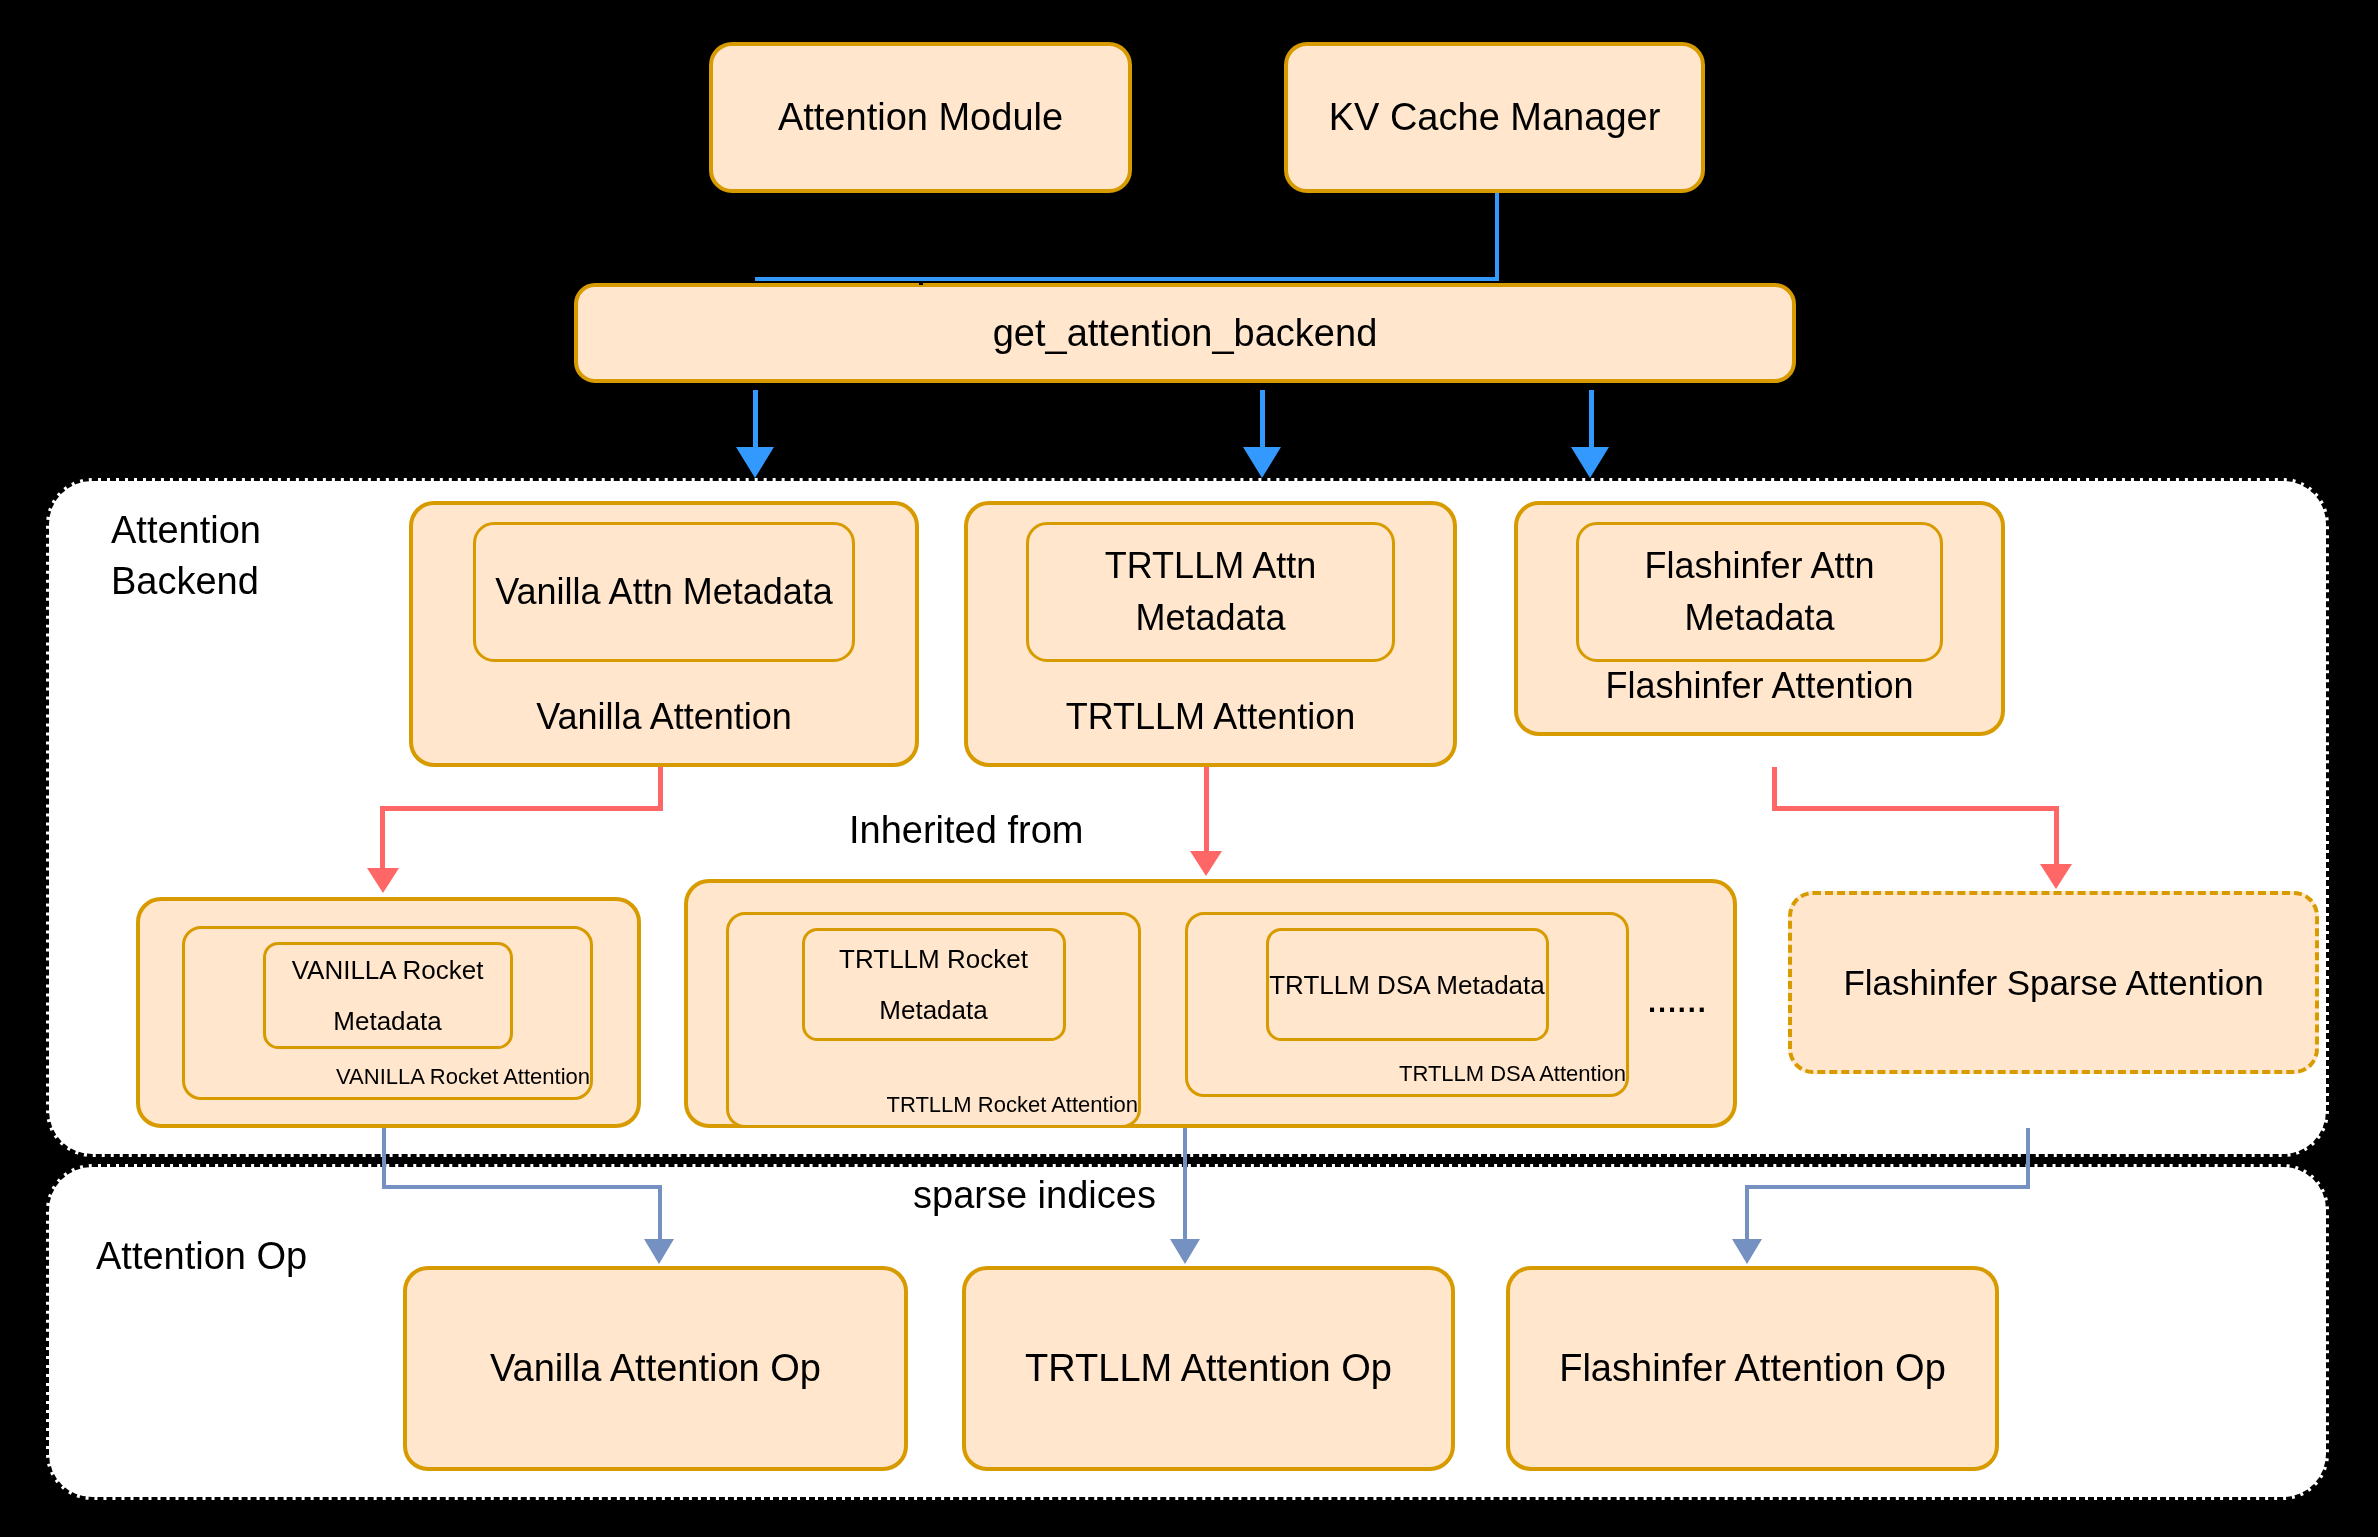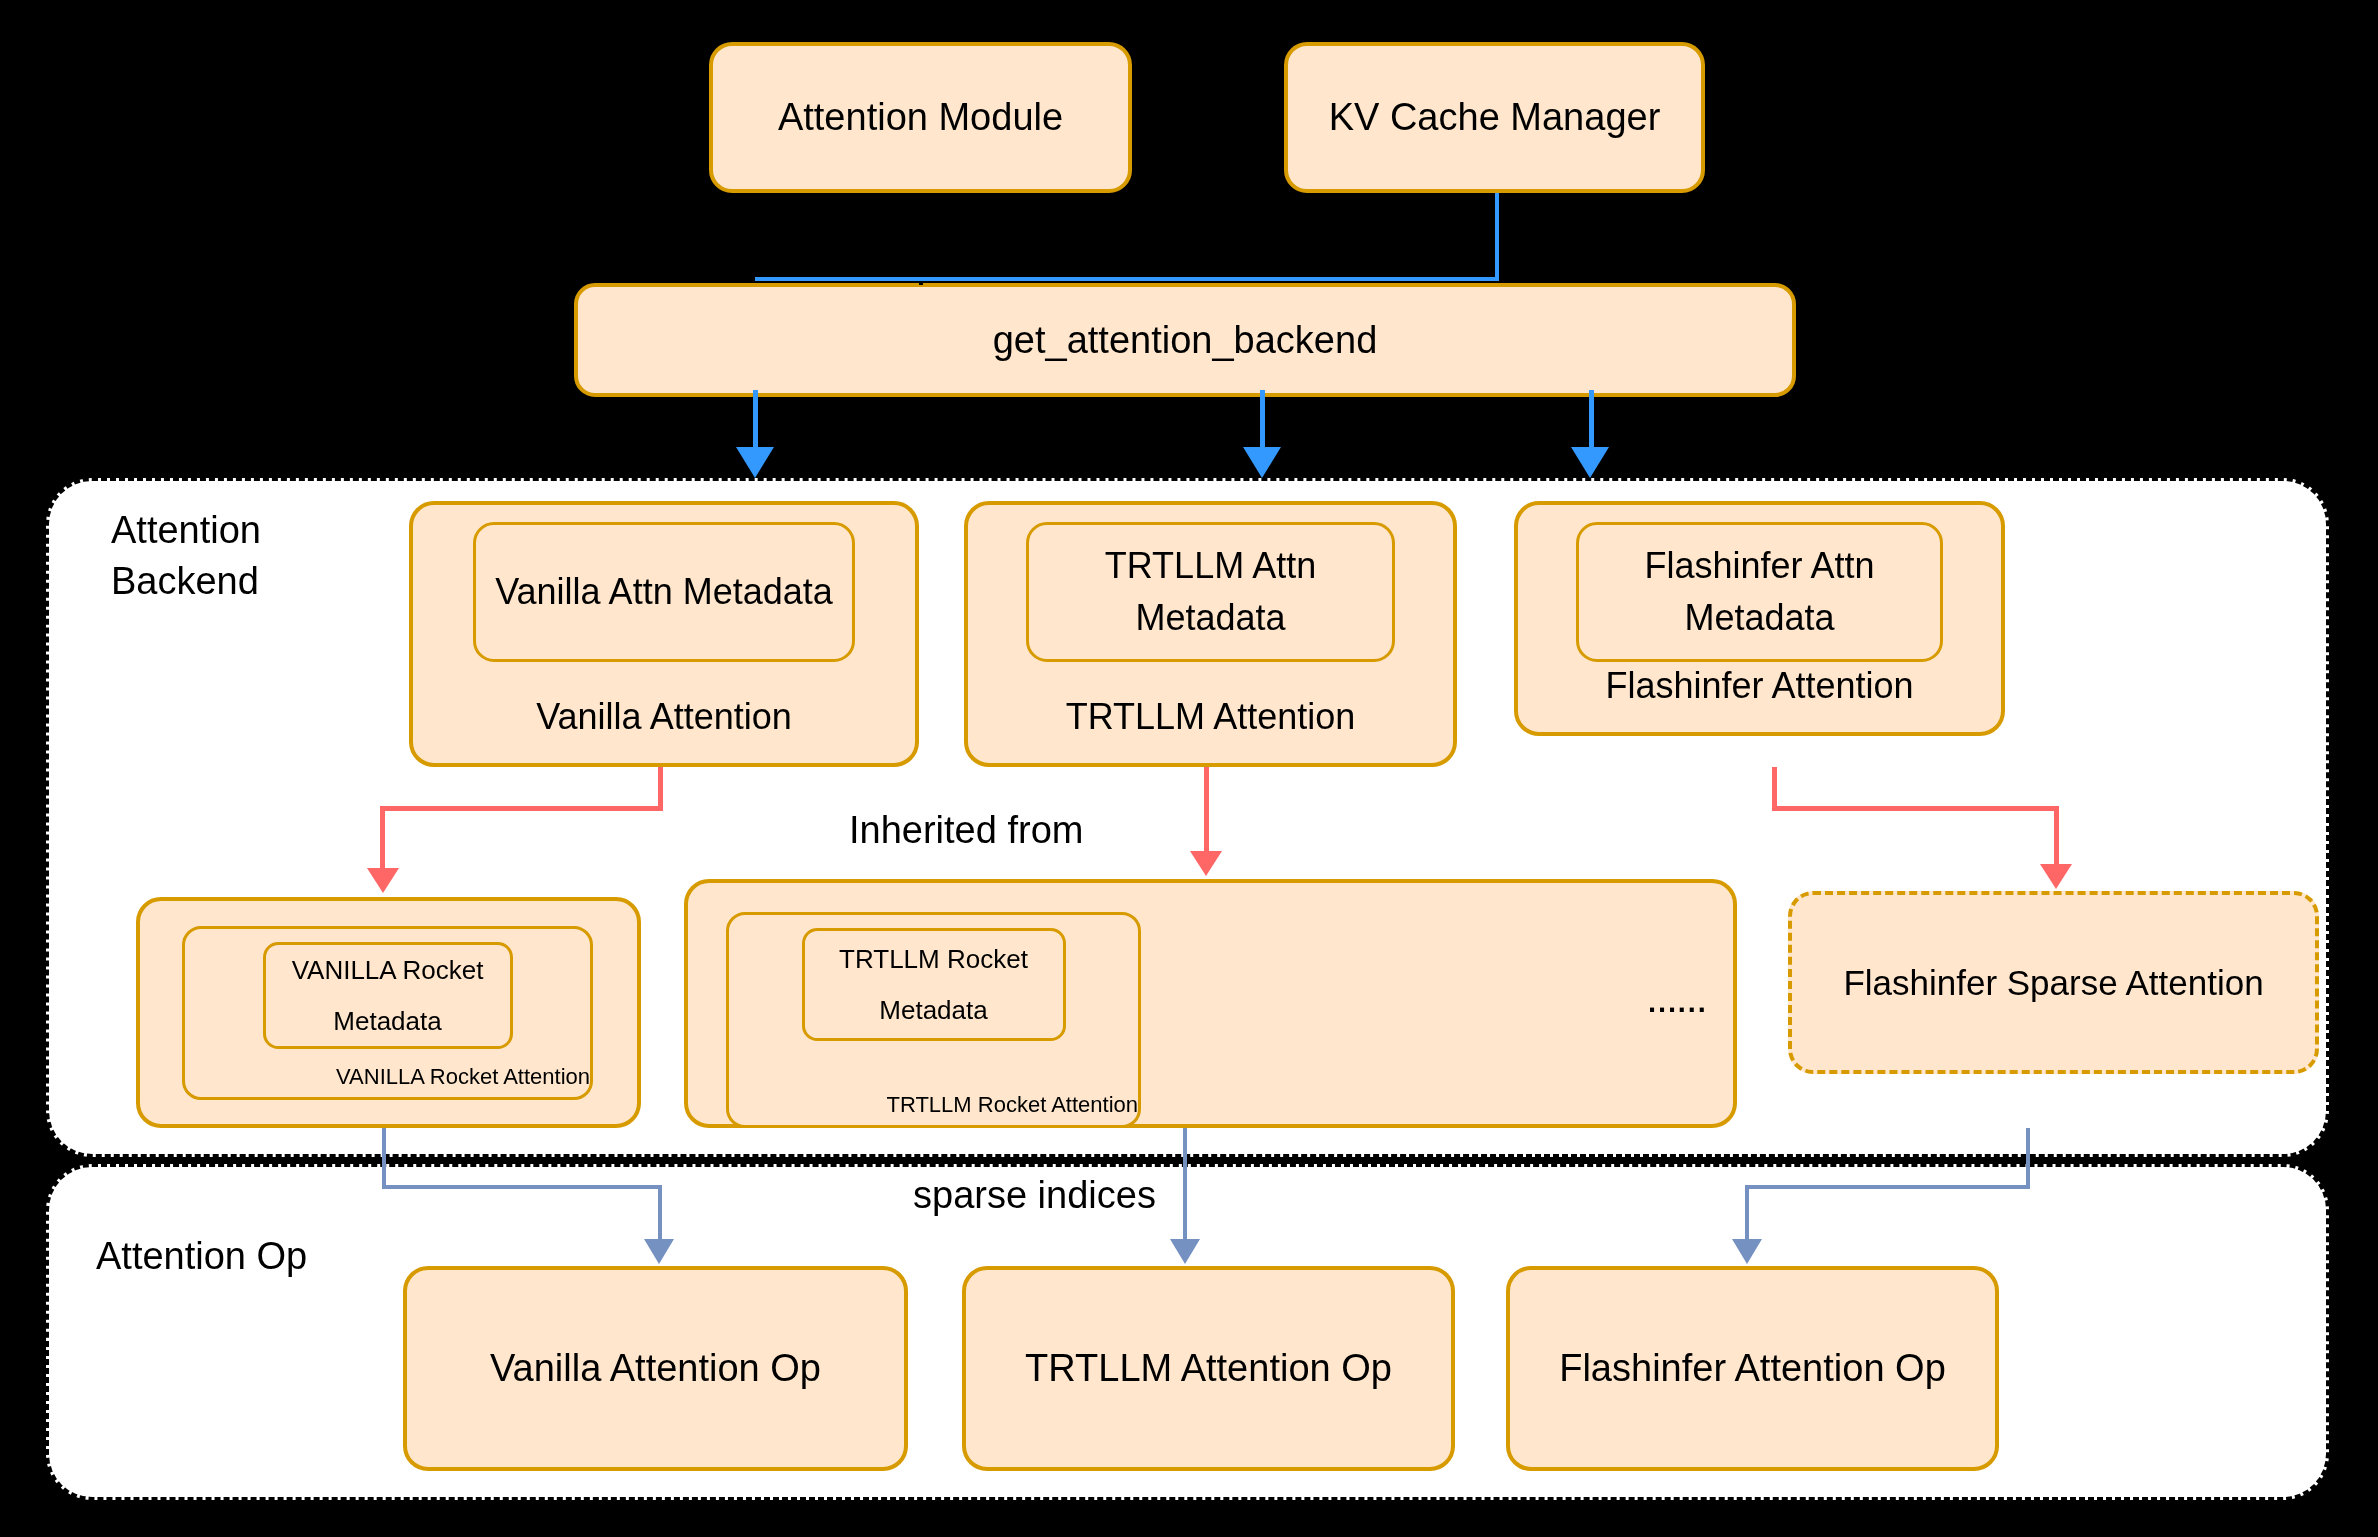--- a/index.html
+++ b/index.html
@@ -102,21 +102,21 @@
 
   <div class="node flex-center f40" style="left:709px;top:42px;width:423px;height:151px;border-radius:23px;">Attention Module</div>
 
   <div class="node flex-center f40" style="left:1284px;top:42px;width:421px;height:151px;border-radius:23px;">KV Cache Manager</div>
 
   <div class="line black conn" style="left:919px;top:193px;width:3.8px;height:92px;"></div>
 
   <div class="line blue conn" style="left:1495px;top:193px;width:3.8px;height:88px;"></div>
   <div class="line blue conn" style="left:755px;top:277px;width:744px;height:3.8px;"></div>
 
-  <div class="node flex-center f40" style="left:574px;top:283px;width:1222px;height:114px;border-radius:21px;">get_attention_backend</div>
+  <div class="node flex-center f40" style="left:574px;top:283px;width:1222px;height:100px;border-radius:21px;">get_attention_backend</div>
 
   <div class="line blue conn" style="left:753px;top:390px;width:4.8px;height:61px;"></div>
   <div class="head blue conn" style="left:736px;top:447px;"></div>
   <div class="line blue conn" style="left:1260px;top:390px;width:4.8px;height:61px;"></div>
   <div class="head blue conn" style="left:1243px;top:447px;"></div>
   <div class="line blue conn" style="left:1589px;top:390px;width:4.8px;height:61px;"></div>
   <div class="head blue conn" style="left:1571px;top:447px;"></div>
 
   <div class="section" style="left:46px;top:478px;width:2283px;height:679px;"></div>
 
@@ -157,20 +157,24 @@
       <div class="meta-box-sm" style="width:250px;height:107px;">VANILLA Rocket Metadata</div>
       <div class="box-label-sm">VANILLA Rocket Attention</div>
     </div>
   </div>
 
   <div class="node" style="left:684px;top:879px;width:1053px;height:249px;">
     <div class="node-inner" style="left:38px;top:29px;width:415px;height:216px;">
       <div class="meta-box-sm" style="width:264px;height:113px;">TRTLLM Rocket Metadata</div>
       <div class="box-label-sm">TRTLLM Rocket Attention</div>
     </div>
+    <div class="node-inner" style="left:497px;top:29px;width:444px;height:185px;">
+      <div class="meta-box-sm" style="width:283px;height:113px;">TRTLLM DSA Metadata</div>
+      <div class="box-label-sm">TRTLLM DSA Attention</div>
+    </div>
     <div class="ellipsis" style="left:960px;top:103px;">......</div>
   </div>
 
   <div class="node flex-center f37" style="left:1788px;top:891px;width:531px;height:183px;border-style:dashed;">Flashinfer Sparse Attention</div>
 
   <div class="line slate conn" style="left:382px;top:1128px;width:3.8px;height:61px;"></div>
   <div class="line slate conn" style="left:382px;top:1185px;width:279px;height:3.8px;"></div>
   <div class="line slate conn" style="left:658px;top:1185px;width:3.8px;height:55px;"></div>
   <div class="head slate conn" style="left:644px;top:1239px;"></div>
 

